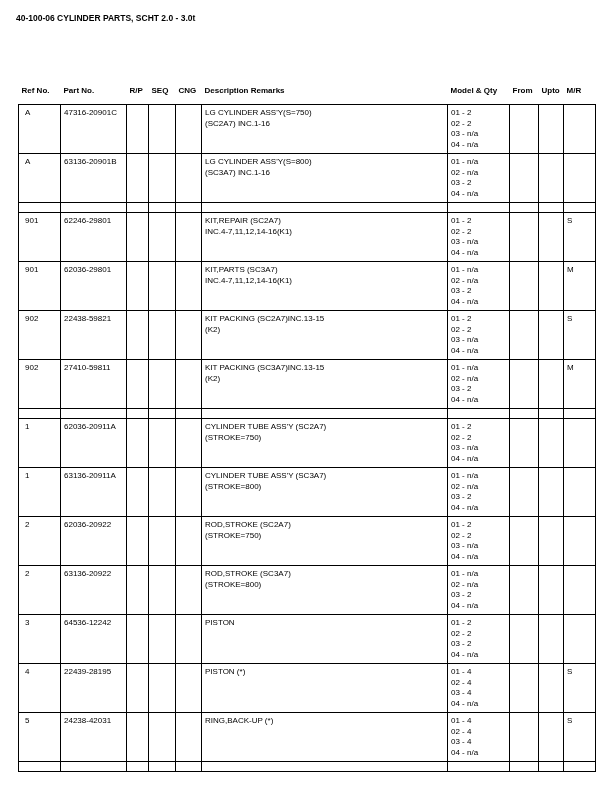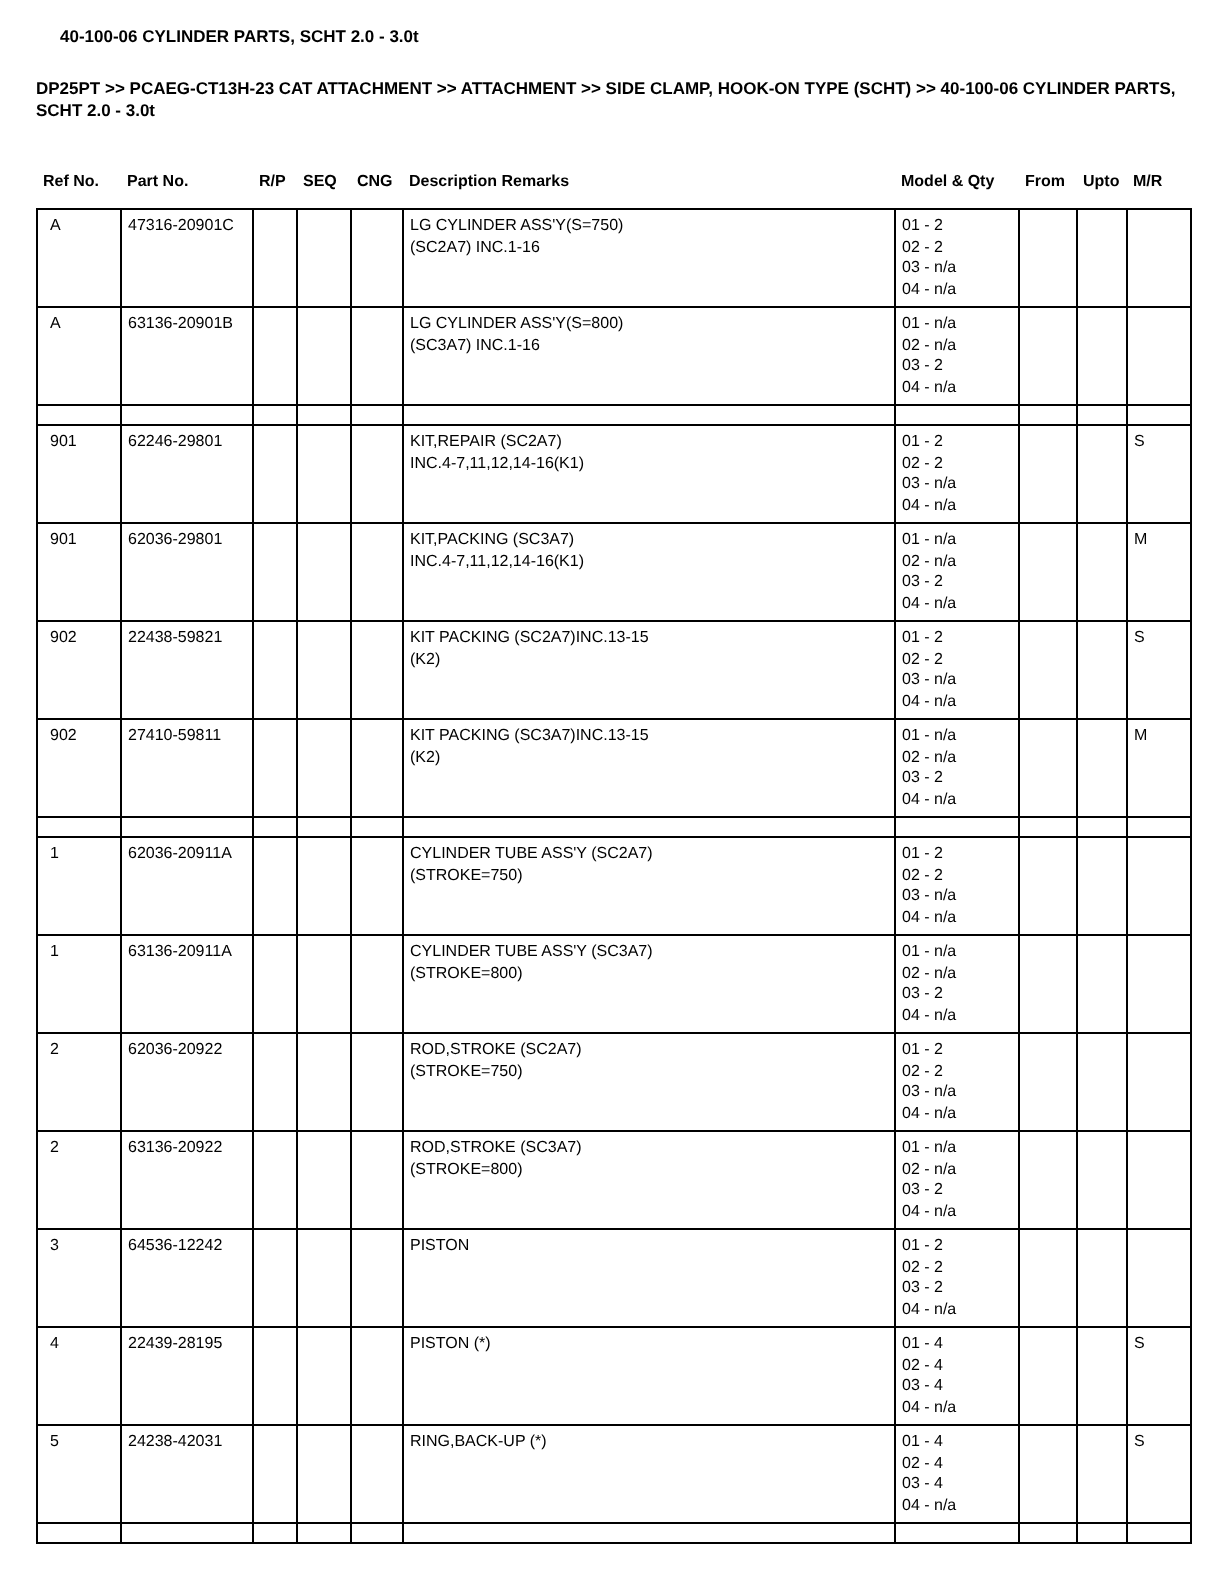--- a/index.html
+++ b/index.html
@@ -8,21 +8,21 @@
     position: relative;
     width: 612px;
     height: 792px;
     background: #ffffff;
     font-family: "Liberation Sans", "DejaVu Sans", sans-serif;
     color: #000000;
     overflow: hidden;
   }
   .title {
     position: absolute;
-    left: 30px;
+    left: 16px;
     top: 13px;
     font-size: 8.5px;
     font-weight: 700;
     white-space: nowrap;
   }
   .breadcrumb {
     position: absolute;
     left: 18px;
     top: 39px;
     width: 578px;
@@ -60,21 +60,20 @@
   .parts-table td:first-child { padding-left: 6px; }
   .parts-table .line { white-space: nowrap; }
   .part-row { height: 48px; }
   .spacer-row td { height: 10px; padding: 0; }
 </style>
 </head>
 <body>
 
 <div class="page">
   <div class="title">40-100-06 CYLINDER PARTS, SCHT 2.0 - 3.0t</div>
-  <div class="breadcrumb">DP25PT &gt;&gt; PCAEG-CT13H-23 CAT ATTACHMENT &gt;&gt; ATTACHMENT &gt;&gt; SIDE CLAMP, HOOK-ON TYPE (SCHT) &gt;&gt; 40-100-06 CYLINDER PARTS, SCHT 2.0 - 3.0t</div>
 
   <table class="parts-table">
     <colgroup>
       <col style="width:42px">
       <col style="width:66px">
       <col style="width:22px">
       <col style="width:27px">
       <col style="width:26px">
       <col style="width:246px">
       <col style="width:62px">
@@ -169,21 +168,21 @@
           <td></td>
           <td>S</td>
         </tr>
         <tr class="part-row">
           <td>901</td>
           <td>62036-29801</td>
           <td></td>
           <td></td>
           <td></td>
           <td>
-            <div class="line">KIT,PACKING (SC3A7)</div>
+            <div class="line">KIT,PARTS (SC3A7)</div>
             <div class="line">INC.4-7,11,12,14-16(K1)</div>
           </td>
           <td>
             <div class="line">01 - n/a</div>
             <div class="line">02 - n/a</div>
             <div class="line">03 - 2</div>
             <div class="line">04 - n/a</div>
           </td>
           <td></td>
           <td></td>

